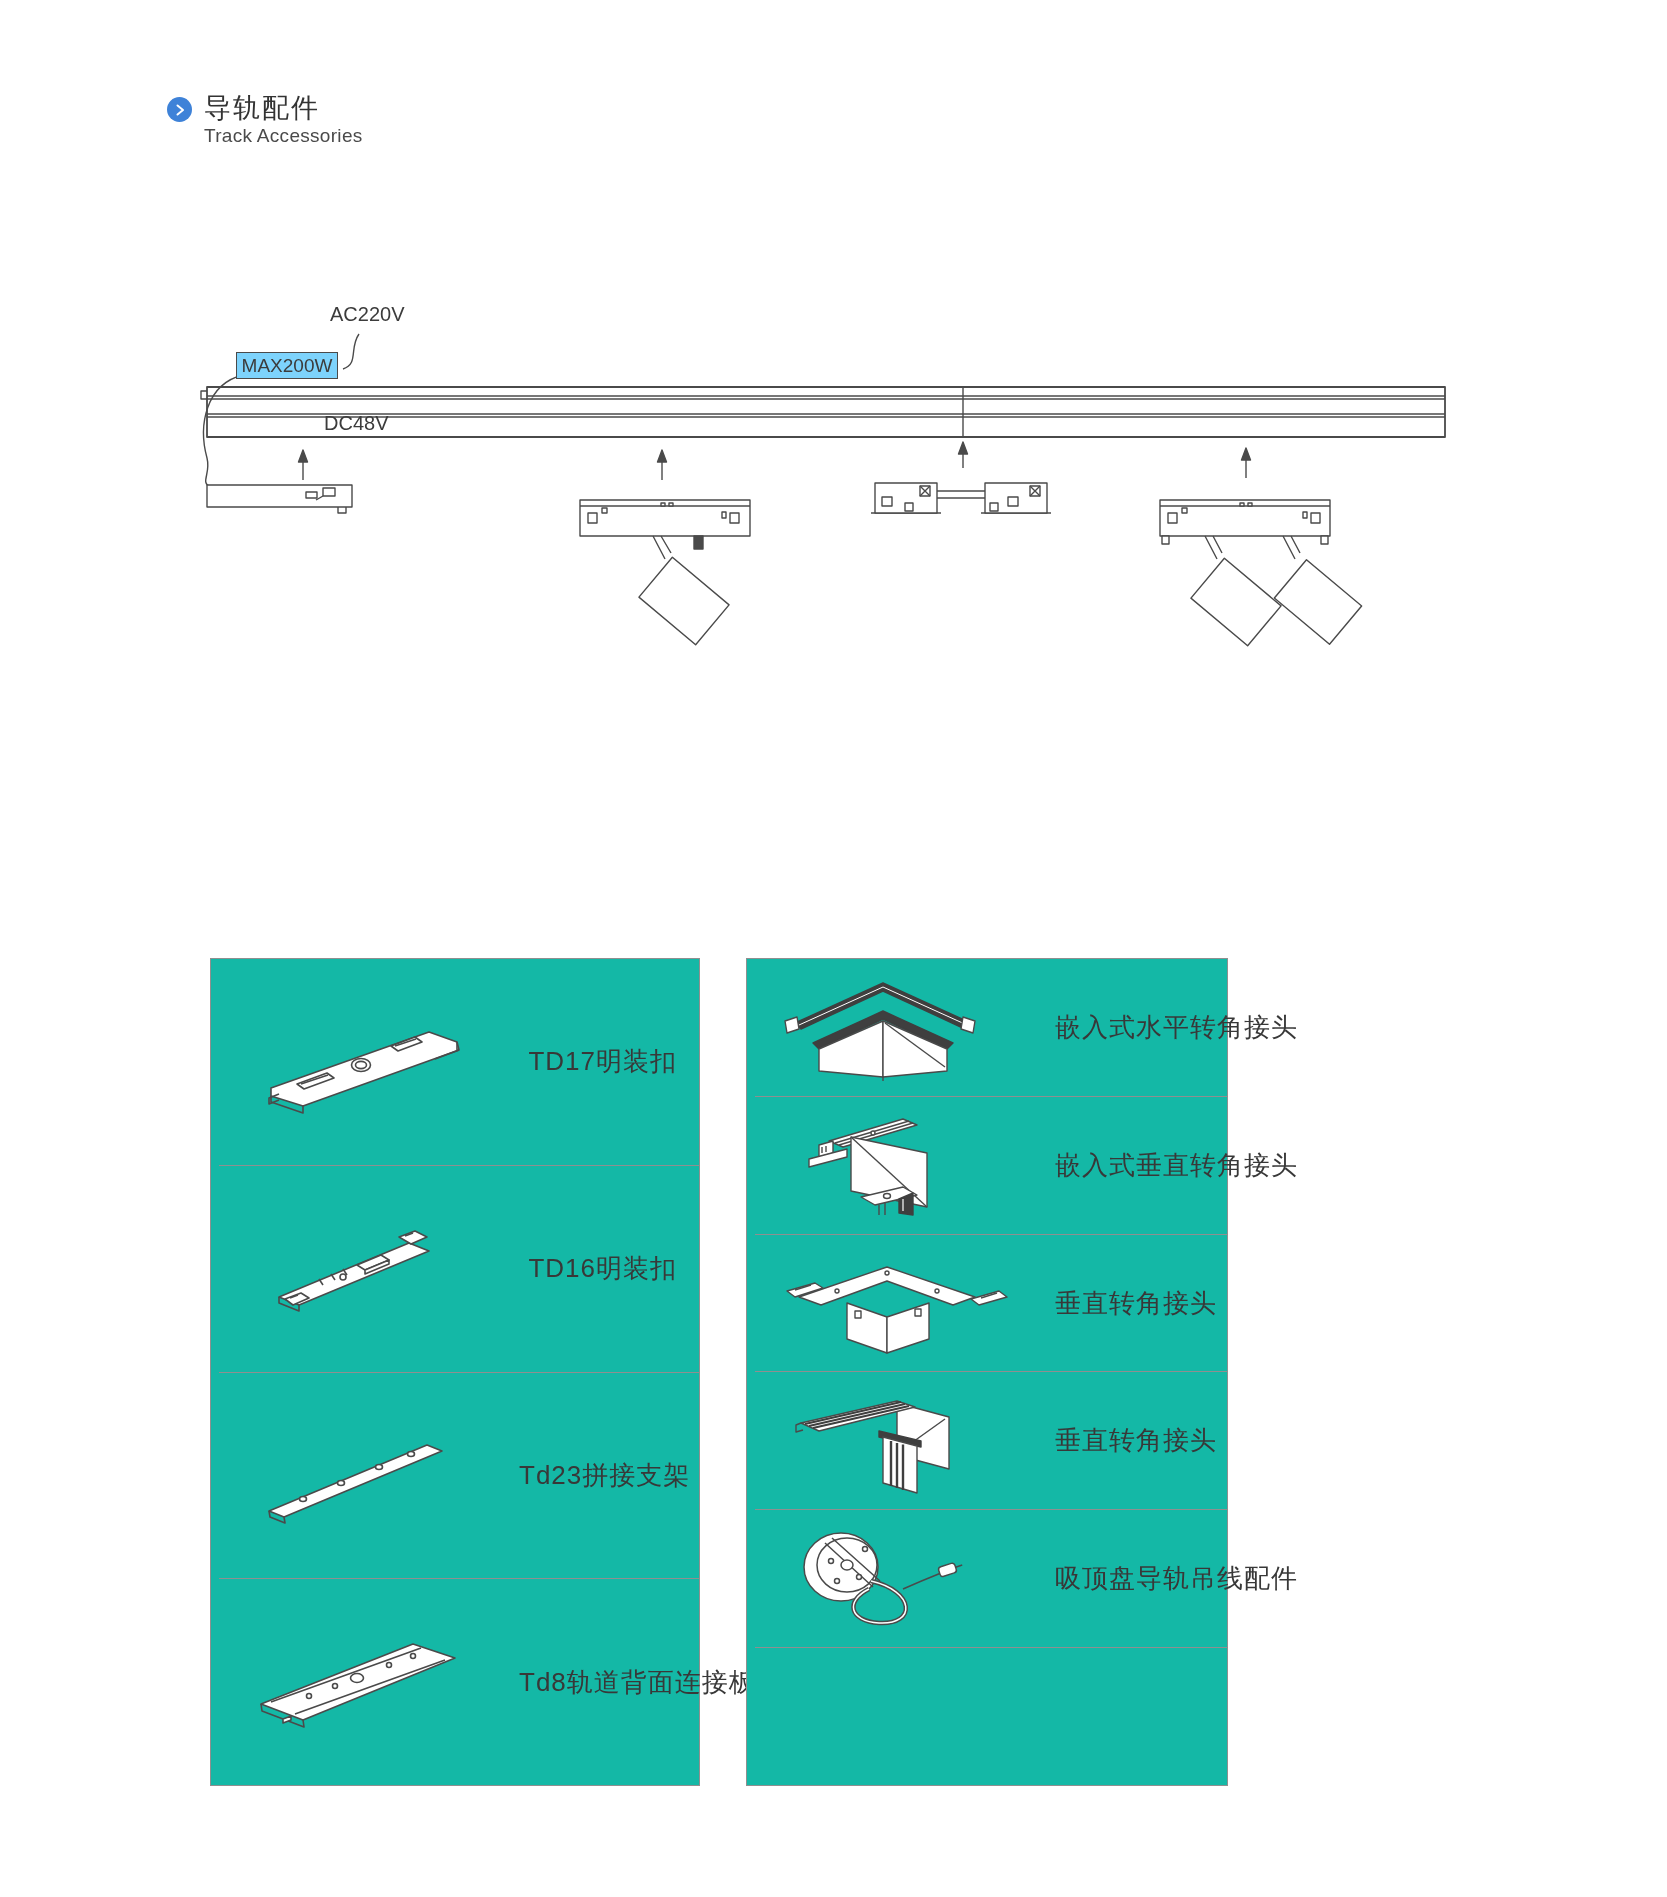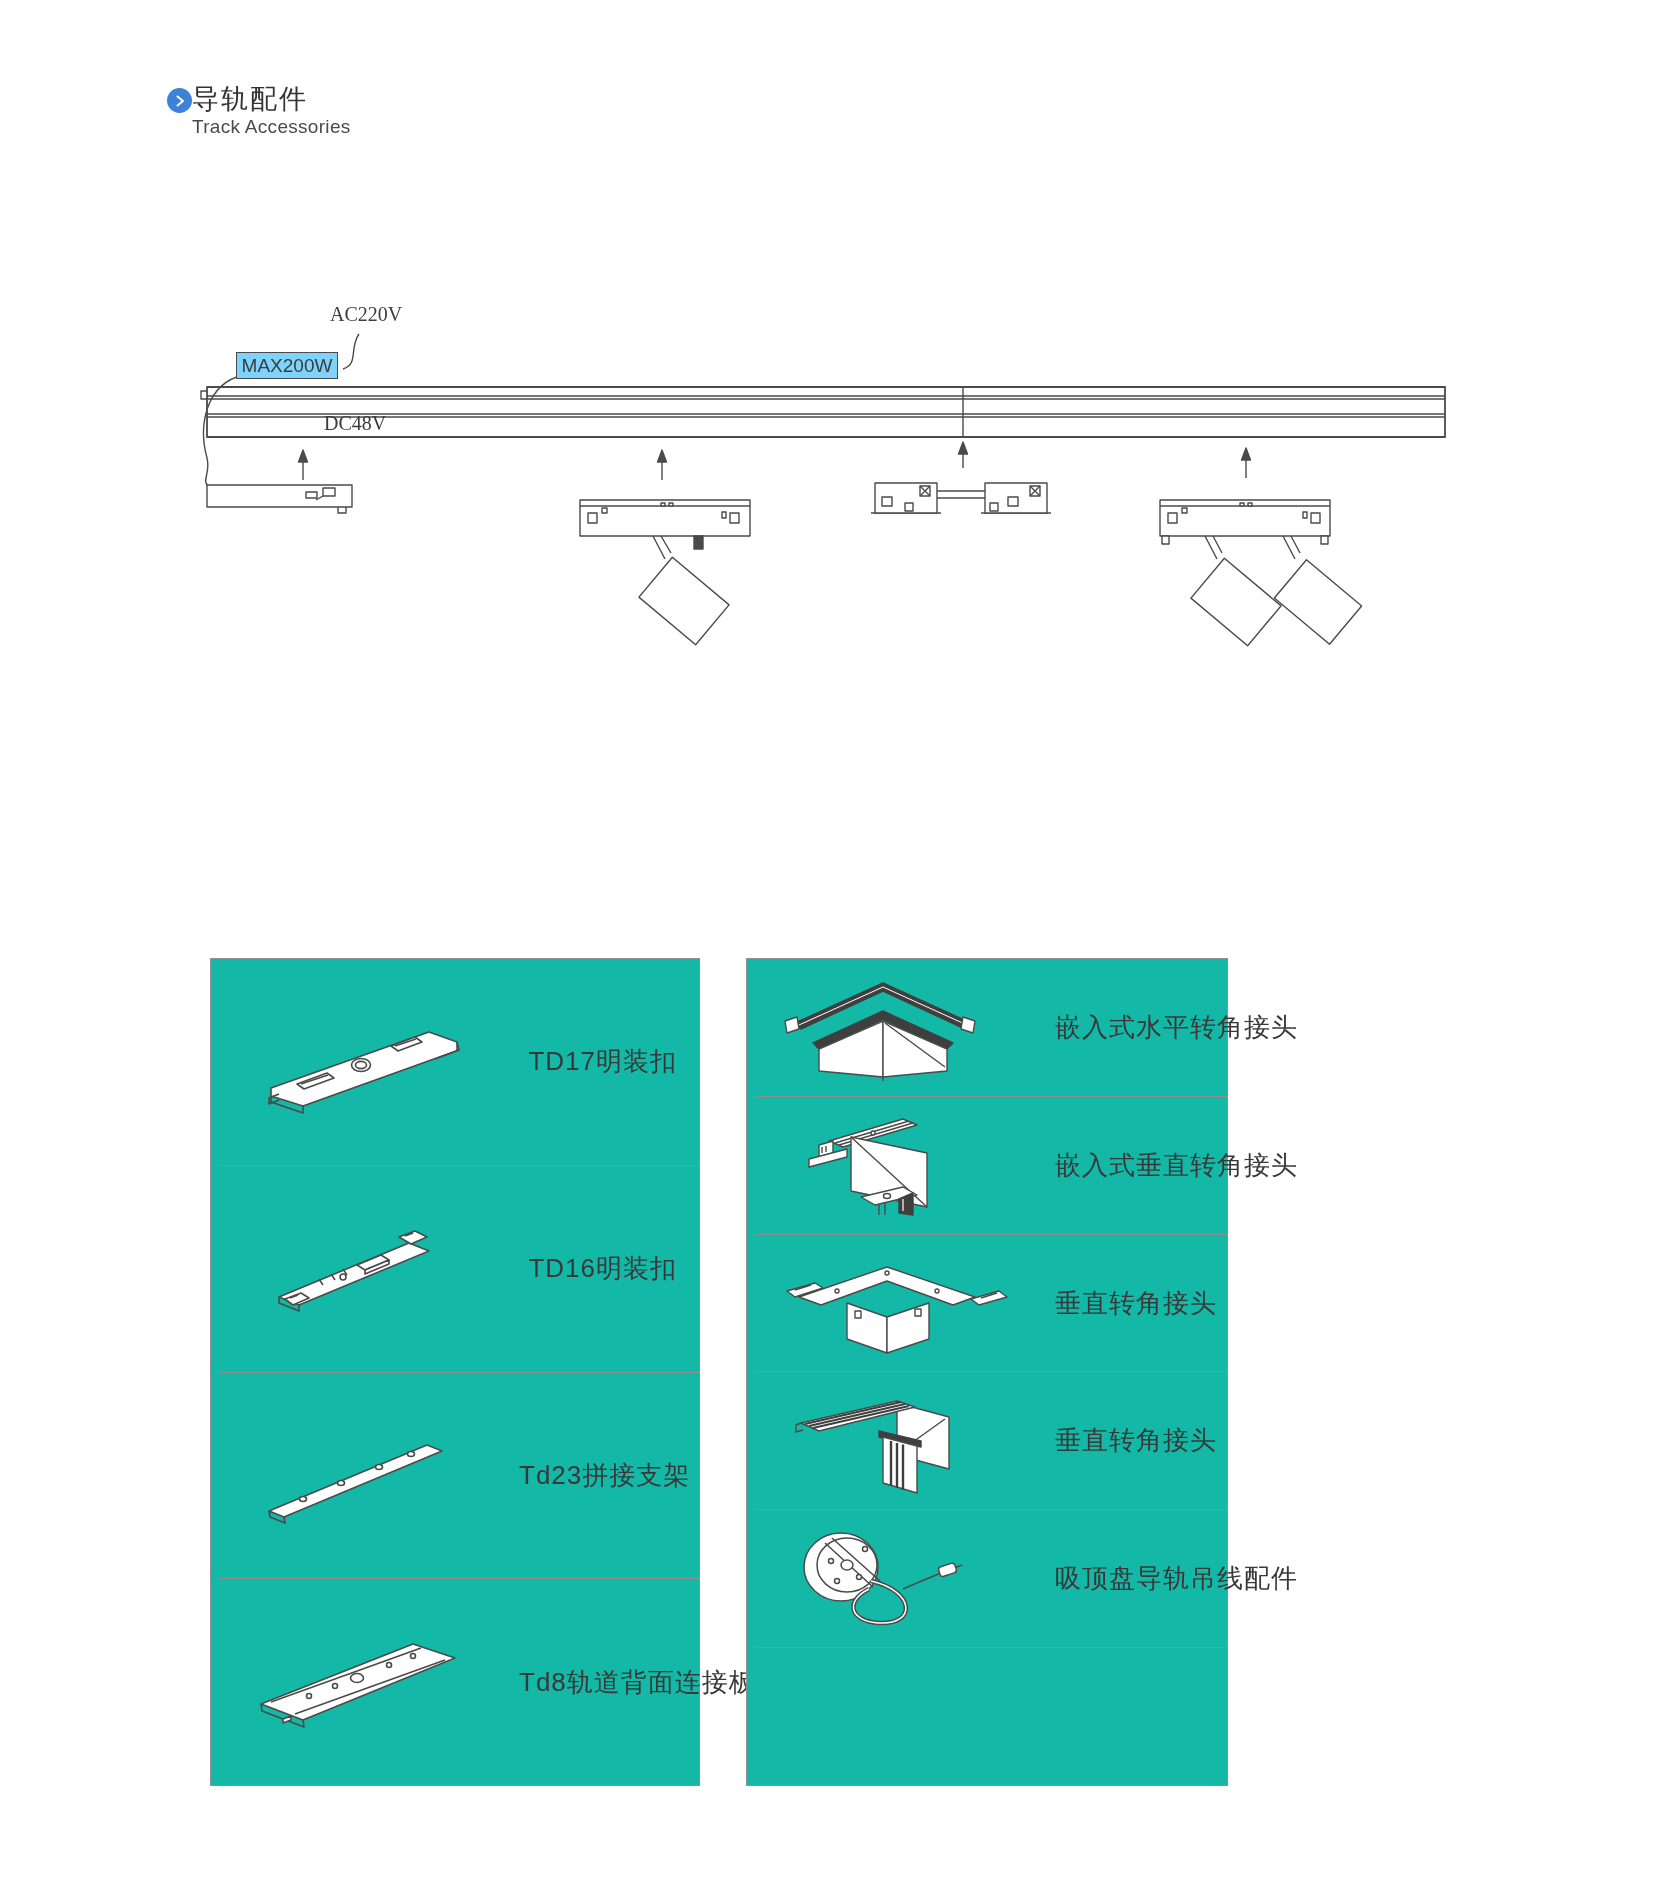--- a/index.html
+++ b/index.html
@@ -1,28 +1,28 @@
 <!DOCTYPE html>
 <html><head>
 <meta charset="utf-8">
 <style>
   html,body{margin:0;padding:0;background:#fff;}
   .page{position:relative;width:1667px;height:1897px;background:#ffffff;
         font-family:"Liberation Sans",sans-serif;overflow:hidden;color:#333;}
 
   
-  .header{position:absolute;left:167px;top:84px;display:flex;gap:0;}
+  .header{position:absolute;left:167px;top:93px;display:flex;gap:12px;}
   .bullet{width:25px;height:25px;border-radius:50%;background:#3E82D8;
           display:flex;align-items:center;justify-content:center;margin-top:4px;flex:0 0 auto;}
   .title{font-size:27px;color:#333;letter-spacing:2px;line-height:30px;}
   .subtitle{font-size:19px;color:#4a4a4a;margin-top:2px;letter-spacing:.3px;}
 
   
   .diagram-svg{position:absolute;left:170px;top:290px;}
-  .lbl{position:absolute;color:#3c3c3c;white-space:nowrap;font-family:Liberation Serif, serif;}
+  .lbl{position:absolute;color:#3c3c3c;white-space:nowrap;}
   .lbl-ac{left:330px;top:303px;font-size:20px;}
   .maxbox{position:absolute;left:236px;top:352px;width:100px;height:25px;border:1px solid #4a4a4a;
           font-size:19px;color:#3c3c3c;display:flex;align-items:center;justify-content:center;background:#7dd3fc;}
   .lbl-dc{left:324px;top:412px;font-size:20px;}
 
   
   .acc-table{position:absolute;top:958px;height:828px;border:1px solid #8f8f8f;
              display:flex;flex-direction:column;box-sizing:border-box;background:#14b8a6;padding-left:8px;}
   .acc-left{left:210px;width:490px;}
   .acc-right{left:746px;width:482px;}

